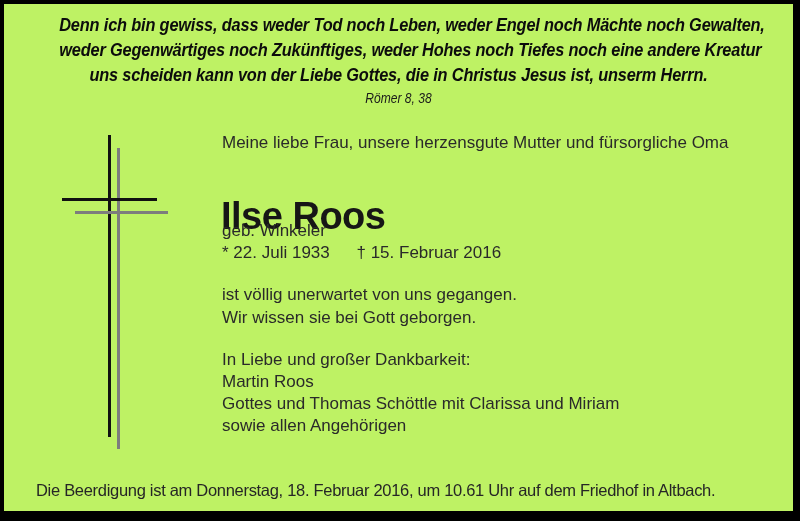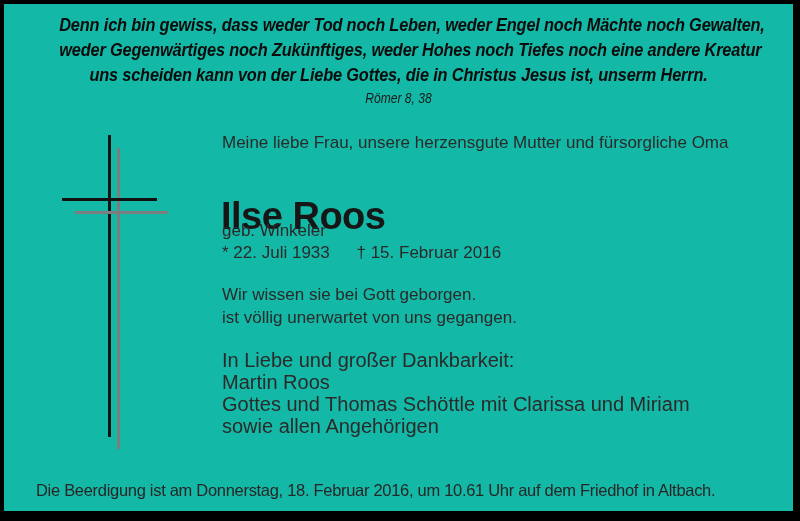--- a/index.html
+++ b/index.html
@@ -6,21 +6,21 @@
     margin: 0;
     padding: 0;
     background: #ffffff;
     font-family: "Liberation Sans", sans-serif;
   }
   .page {
     position: relative;
     width: 800px;
     height: 521px;
     box-sizing: border-box;
-    background: #14b8a6;
+    background: #bef264;
     border-style: solid;
     border-color: #000000;
     border-width: 4px 7px 10px 4px;
     overflow: hidden;
     color: #222222;
   }
   
   .quote-block {
     position: absolute;
     left: 0;
@@ -70,21 +70,21 @@
     position: absolute; left: 218px; top: 239px;
     font-size: 17px; line-height: 20px; color: #2a2a2a;
   }
   .dates .death { margin-left: 22px; }
   .para1 {
     position: absolute; left: 218px; top: 279px;
     font-size: 17px; line-height: 23px; color: #2a2a2a;
   }
   .para2 {
     position: absolute; left: 218px; top: 345px;
-    font-size: 20px; line-height: 22px; color: #2a2a2a;
+    font-size: 17px; line-height: 22px; color: #2a2a2a;
   }
   
   .footer-line {
     position: absolute; left: 32px; top: 476px;
     font-size: 16.5px; letter-spacing: -0.3px;
     line-height: 20px; color: #262626;
     white-space: nowrap;
   }
 </style>
 </head>
@@ -111,22 +111,22 @@
   <div class="name">Ilse Roos</div>
 
   <div class="maiden">geb. Winkeler</div>
 
   <div class="dates">
     <span>* 22. Juli 1933</span>
     <span class="death">† 15. Februar 2016</span>
   </div>
 
   <div class="para1">
+    <div>ist völlig unerwartet von uns gegangen.</div>
     <div>Wir wissen sie bei Gott geborgen.</div>
-    <div>ist völlig unerwartet von uns gegangen.</div>
   </div>
 
   <div class="para2">
     <div>In Liebe und großer Dankbarkeit:</div>
     <div>Martin Roos</div>
     <div>Gottes und Thomas Schöttle mit Clarissa und Miriam</div>
     <div>sowie allen Angehörigen</div>
   </div>
 
   <div class="footer-line">Die Beerdigung ist am Donnerstag, 18. Februar 2016, um 10.61 Uhr auf dem Friedhof in Altbach.</div>

